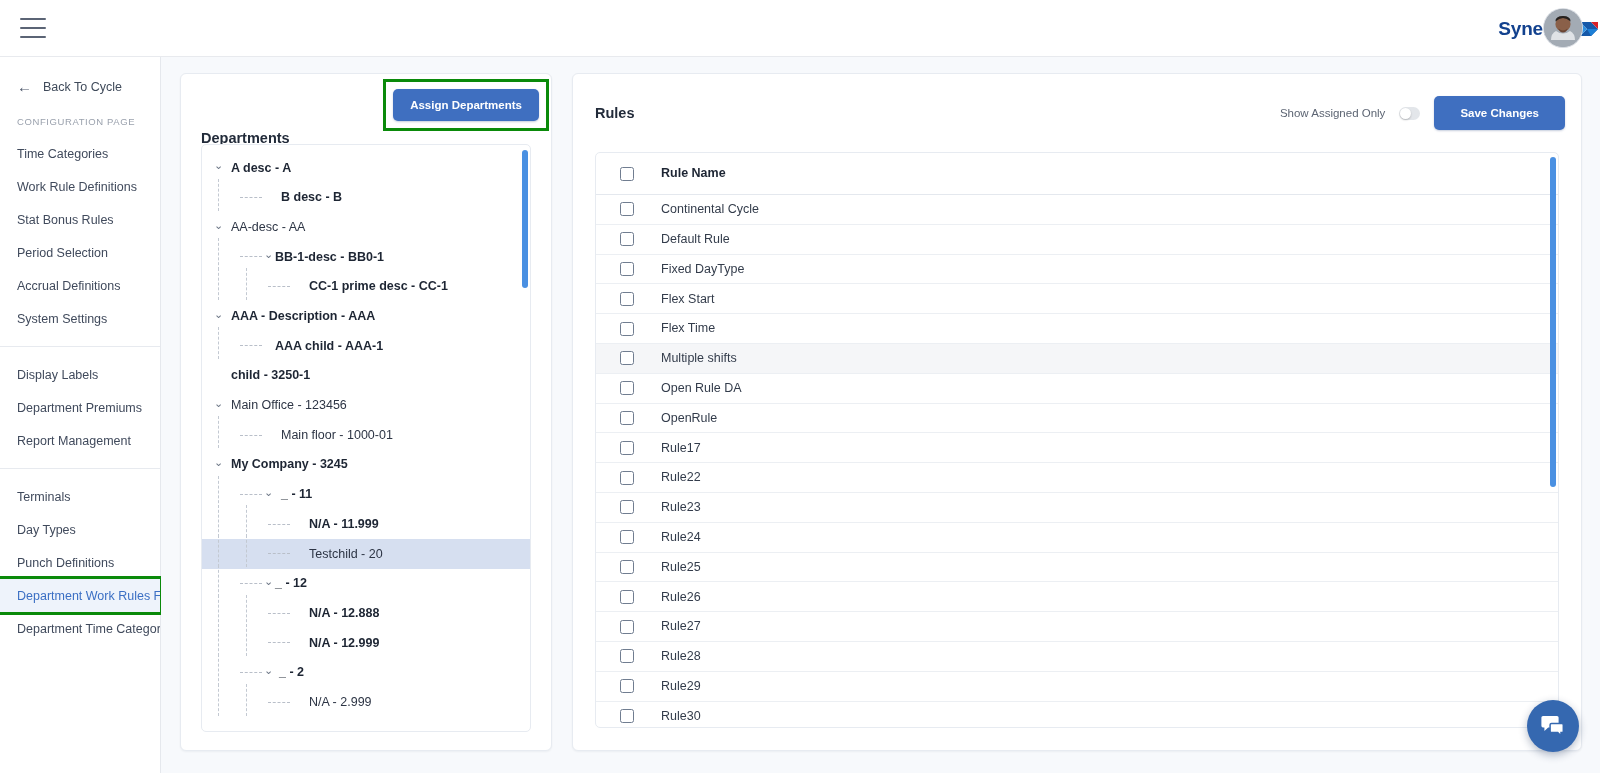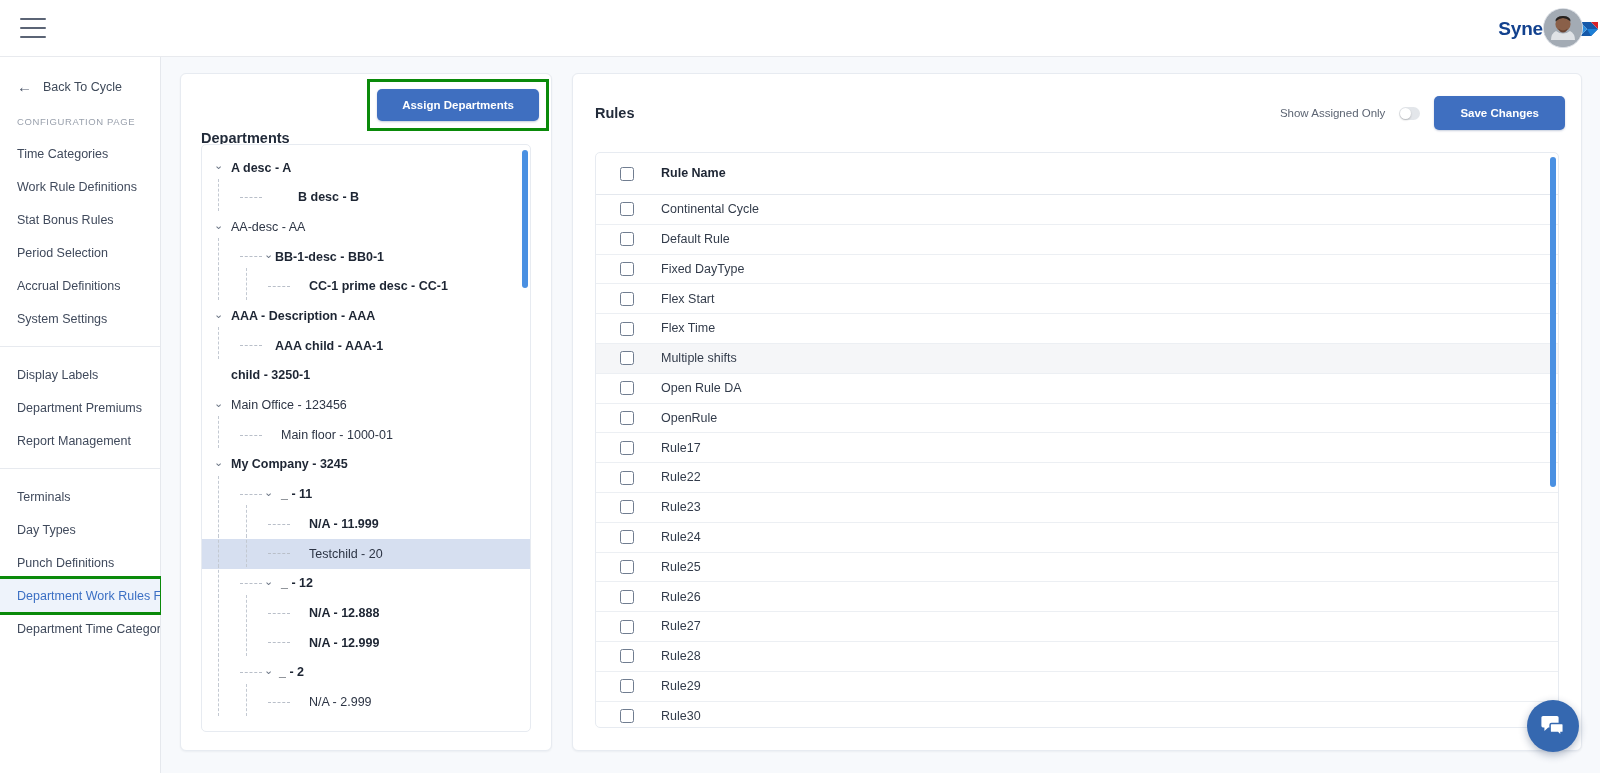--- a/index.html
+++ b/index.html
@@ -85,21 +85,21 @@
     padding: 0 20px; position: relative;
   }
   .dept-title { font-size: 14.5px; font-weight: bold; color: #222b3a; }
   .assign-wrap {
     position: absolute; right: 5px; top: 8px;
     padding: 7px; background: #ffffff;
   }
   .btn-primary {
     background: #3f6fc0; color: #ffffff; border: none; border-radius: 5px;
     font-size: 11.5px; font-weight: bold; font-family: "Liberation Sans", sans-serif;
-    padding: 10px 25px; cursor: pointer; white-space: nowrap;
+    padding: 10px 17px; cursor: pointer; white-space: nowrap;
     box-shadow: 0 1px 2px rgba(30,60,120,.25);
   }
   .tree-box {
     position: absolute; left: 20px; top: 70px; right: 20px; bottom: 18px;
     border: 1px solid #e7ebf1; border-radius: 5px; overflow: hidden;
     background: #ffffff;
   }
   .tree-scroll {
     position: absolute; inset: 0; overflow: hidden; padding: 8px 0 0 0;
   }
@@ -266,21 +266,21 @@
       <div class="tree-scroll" id="tree-scroll">
           <div class="tree-row bold">
             <span style="flex: 0 0 10px;"></span>
             <span class="caret" style="margin-top: -4px;">⌄</span>
             <span class="lbl" style="margin-left: 6px;">A desc - A</span>
           </div>
           <div class="tree-row bold">
             <span style="flex: 0 0 38px;"></span>
             <span class="dash" style="flex: 0 0 22px;"></span>
             <span class="caret"></span>
-            <span class="lbl" style="margin-left: 23px;">B desc - B</span>
+            <span class="lbl" style="margin-left: 6px;">B desc - B</span>
           </div>
           <div class="tree-row">
             <span style="flex: 0 0 10px;"></span>
             <span class="caret" style="margin-top: -4px;">⌄</span>
             <span class="lbl" style="margin-left: 6px;">AA-desc - AA</span>
           </div>
           <div class="tree-row bold">
             <span style="flex: 0 0 38px;"></span>
             <span class="dash" style="flex: 0 0 22px;"></span>
             <span class="caret" style="margin-top: -4px;">⌄</span>
@@ -339,21 +339,21 @@
           <div class="tree-row sel" style="margin-right: 0px;">
             <span style="flex: 0 0 66px;"></span>
             <span class="dash" style="flex: 0 0 22px;"></span>
             <span class="caret"></span>
             <span class="lbl" style="margin-left: 6px;">Testchild - 20</span>
           </div>
           <div class="tree-row bold">
             <span style="flex: 0 0 38px;"></span>
             <span class="dash" style="flex: 0 0 22px;"></span>
             <span class="caret" style="margin-top: -4px;">⌄</span>
-            <span class="lbl" style="margin-left: 6px;">_ - 12</span>
+            <span class="lbl" style="">_ - 12</span>
           </div>
           <div class="tree-row bold">
             <span style="flex: 0 0 66px;"></span>
             <span class="dash" style="flex: 0 0 22px;"></span>
             <span class="caret"></span>
             <span class="lbl" style="margin-left: 6px;">N/A - 12.888</span>
           </div>
           <div class="tree-row bold">
             <span style="flex: 0 0 66px;"></span>
             <span class="dash" style="flex: 0 0 22px;"></span>

